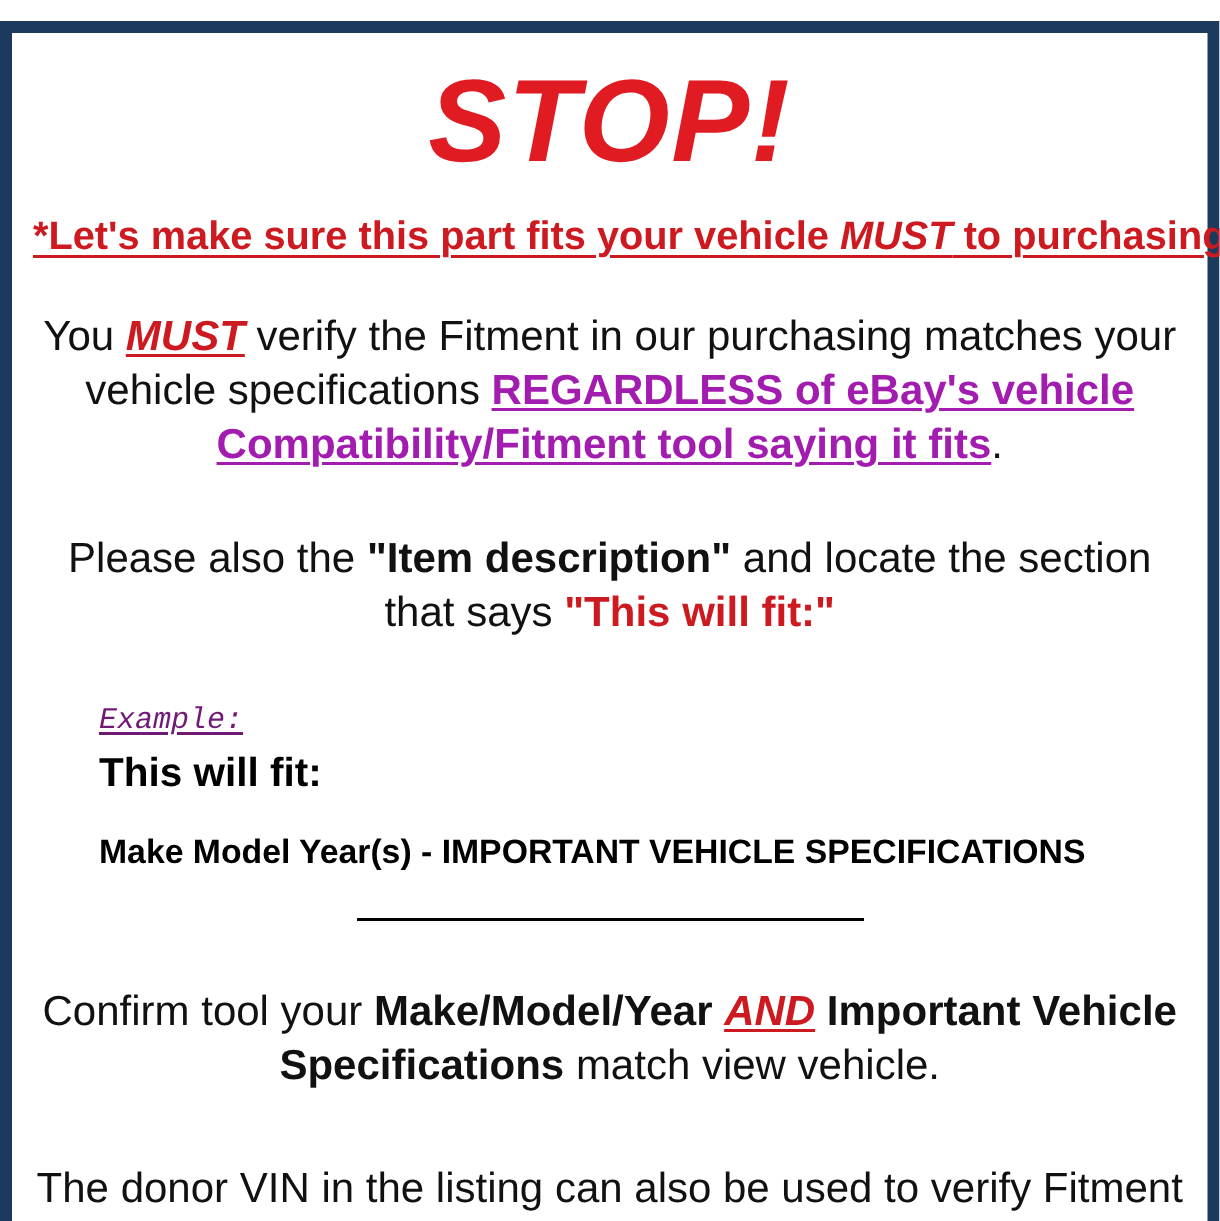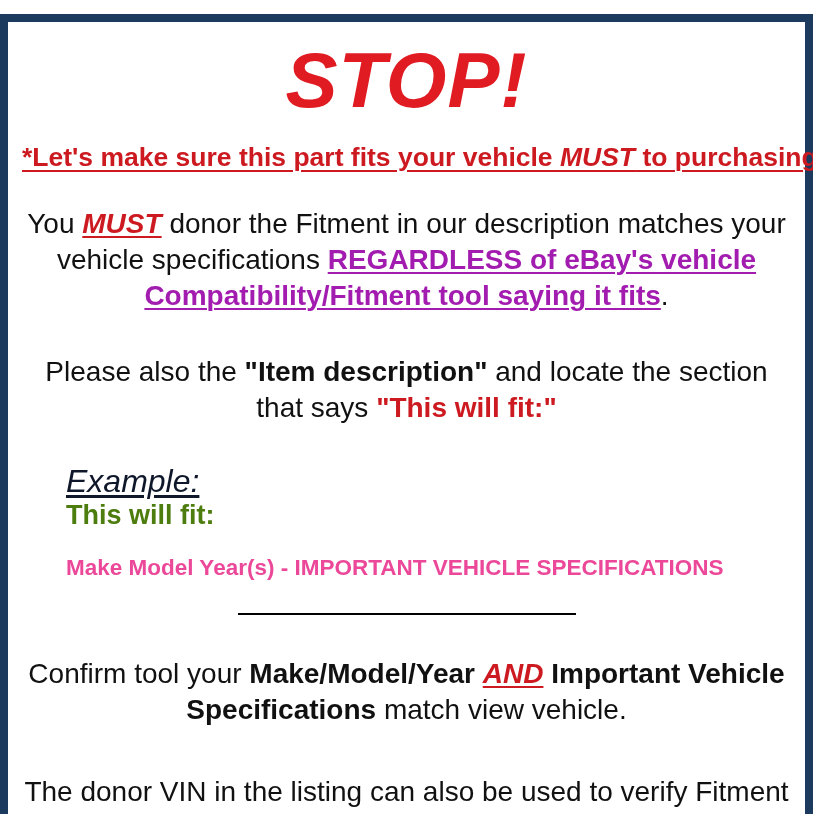--- a/index.html
+++ b/index.html
@@ -85,37 +85,38 @@
   .para .bold-black { font-weight: bold; color: #111111; }
   .para .bold-red   { font-weight: bold; color: #cc1a20; }
 
   
   .example-block {
     margin: 40px 0 0 0;
     padding-left: 44px;
     text-align: left;
   }
   .example-label {
-    color: #0f172a;
+    color: #701a75;
     font-style: italic;
-    font-size: 32px;
+    font-size: 20px;
     line-height: 30px;
     text-decoration: underline;
     text-underline-offset: 3px;
     display: inline-block;
+    font-family: Liberation Mono, monospace;
   }
   .example-fit {
-    color: #4d7c0f;
+    color: #000000;
     font-weight: bold;
     font-size: 27px;
     line-height: 34px;
     margin-top: 2px;
   }
   .example-spec {
-    color: #ec4899;
+    color: #000000;
     font-weight: bold;
     font-size: 22.5px;
     line-height: 28px;
     margin-top: 22px;
     letter-spacing: 0px;
   }
 
   .divider-wrap {
     margin-top: 22px;
     text-align: center;
@@ -130,21 +131,21 @@
 </style>
 </head>
 <body>
 
 <div class="notice-card">
 
   <div class="headline">STOP!</div>
 
   <div class="subtitle"><span>*Let's make sure this part fits your vehicle </span><span class="i">MUST</span><span> to purchasing*</span></div>
 
-  <p class="para para-must"><span>You </span><span class="hl-ital">MUST</span><span> donor the Fitment in our description matches your vehicle specifications </span><span class="hl">REGARDLESS of eBay's vehicle Compatibility/Fitment tool saying it fits</span><span>.</span></p>
+  <p class="para para-must"><span>You </span><span class="hl-ital">MUST</span><span> verify the Fitment in our purchasing matches your vehicle specifications </span><span class="hl">REGARDLESS of eBay's vehicle Compatibility/Fitment tool saying it fits</span><span>.</span></p>
 
   <p class="para para-view"><span>Please also the </span><span class="bold-black">"Item description"</span><span> and locate the section that says </span><span class="bold-red">"This will fit:"</span></p>
 
   <div class="example-block">
     <div>
       <span class="example-label">Example:</span>
     </div>
     <div class="example-fit">This will fit:</div>
     <div class="example-spec">Make Model Year(s) - IMPORTANT VEHICLE SPECIFICATIONS</div>
   </div>

